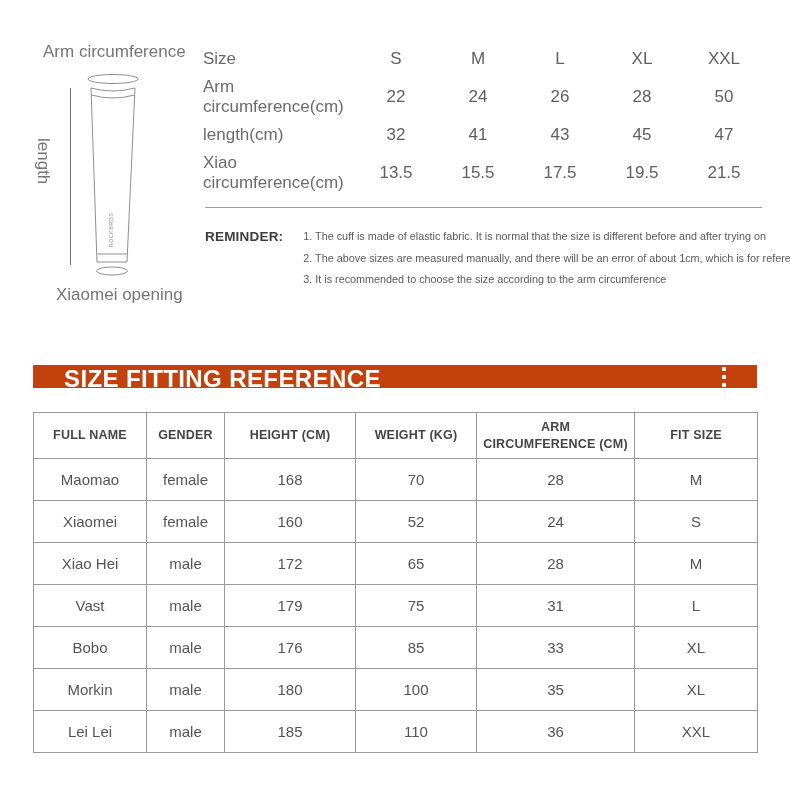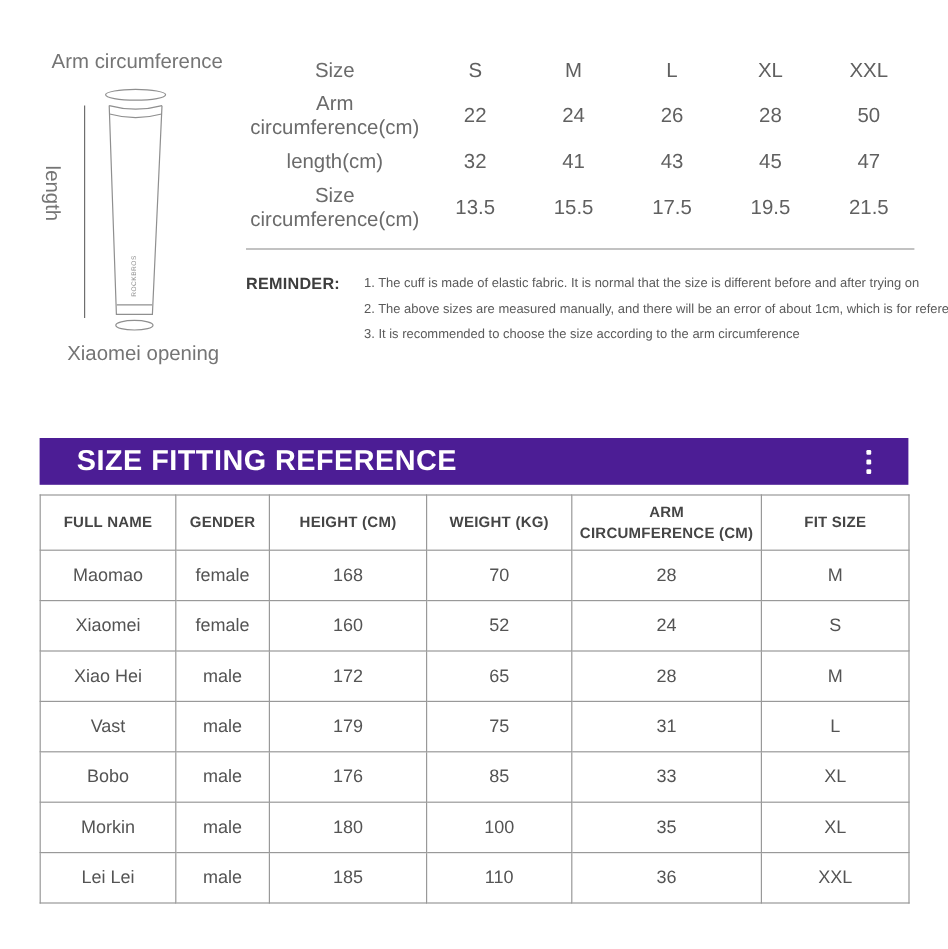--- a/index.html
+++ b/index.html
@@ -10,34 +10,34 @@
   
   .diagram-svg{position:absolute;left:20px;top:30px;}
   .diag-label{position:absolute;color:#757575;font-size:17px;white-space:nowrap;}
   #arm-label{left:43px;top:42px;}
   #length-label{left:33px;top:138px;writing-mode:vertical-rl;}
   #sleeve-label{left:56px;top:285px;}
 
   
   .size-table{position:absolute;left:203px;top:40px;width:562px;}
   .st-row{display:flex;align-items:center;height:38px;}
-  .st-label{flex:0 0 152px;font-size:17px;color:#6b6b6b;text-align:center;}
+  .st-label{flex:0 0 152px;font-size:17px;color:#6b6b6b;text-align:left;}
   .st-val{flex:0 0 82px;font-size:17px;color:#606060;text-align:center;}
   .separator{position:absolute;left:205px;top:207px;width:557px;height:0;
              border-top:1px solid #9a9a9a;}
 
   
   .reminder{position:absolute;left:205px;top:226px;width:570px;display:flex;gap:20px;}
   .reminder-label{font-weight:bold;font-size:13.5px;color:#3d3d3d;line-height:21px;
                   letter-spacing:0.2px;white-space:nowrap;}
   .reminder-notes div{font-size:10.8px;color:#5a5a5a;line-height:21.5px;white-space:nowrap;}
 
   
-  .fit-bar{position:absolute;left:33px;top:365px;width:724px;height:39px;
-           background:#4c1d95;display:flex;align-items:center;}
+  .fit-bar{position:absolute;left:33px;top:365px;width:724px;height:23px;
+           background:#c2410c;display:flex;align-items:flex-start;}
   .fit-title{color:#ffffff;font-size:24px;font-weight:bold;margin-left:31px;
              letter-spacing:0.4px;}
   .kebab{position:absolute;right:31px;top:50%;transform:translateY(-50%);
          display:flex;flex-direction:column;gap:4px;}
   .kebab span{width:4px;height:4px;background:#ffffff;border-radius:1px;display:block;}
 
   
   .fit-table{position:absolute;left:33px;top:412px;width:724px;
              border-collapse:collapse;table-layout:fixed;padding-left:17px;}
   .fit-table th,.fit-table td{border:1px solid #999999;text-align:center;
@@ -86,21 +86,21 @@
     </div>
     <div class="st-row">
       <div class="st-label">length(cm)</div>
       <div class="st-val">32</div>
       <div class="st-val">41</div>
       <div class="st-val">43</div>
       <div class="st-val">45</div>
       <div class="st-val">47</div>
     </div>
     <div class="st-row">
-      <div class="st-label">Size circumference(cm)</div>
+      <div class="st-label">Xiao circumference(cm)</div>
       <div class="st-val">13.5</div>
       <div class="st-val">15.5</div>
       <div class="st-val">17.5</div>
       <div class="st-val">19.5</div>
       <div class="st-val">21.5</div>
     </div>
   </div>
 
   <div class="separator"></div>
 

